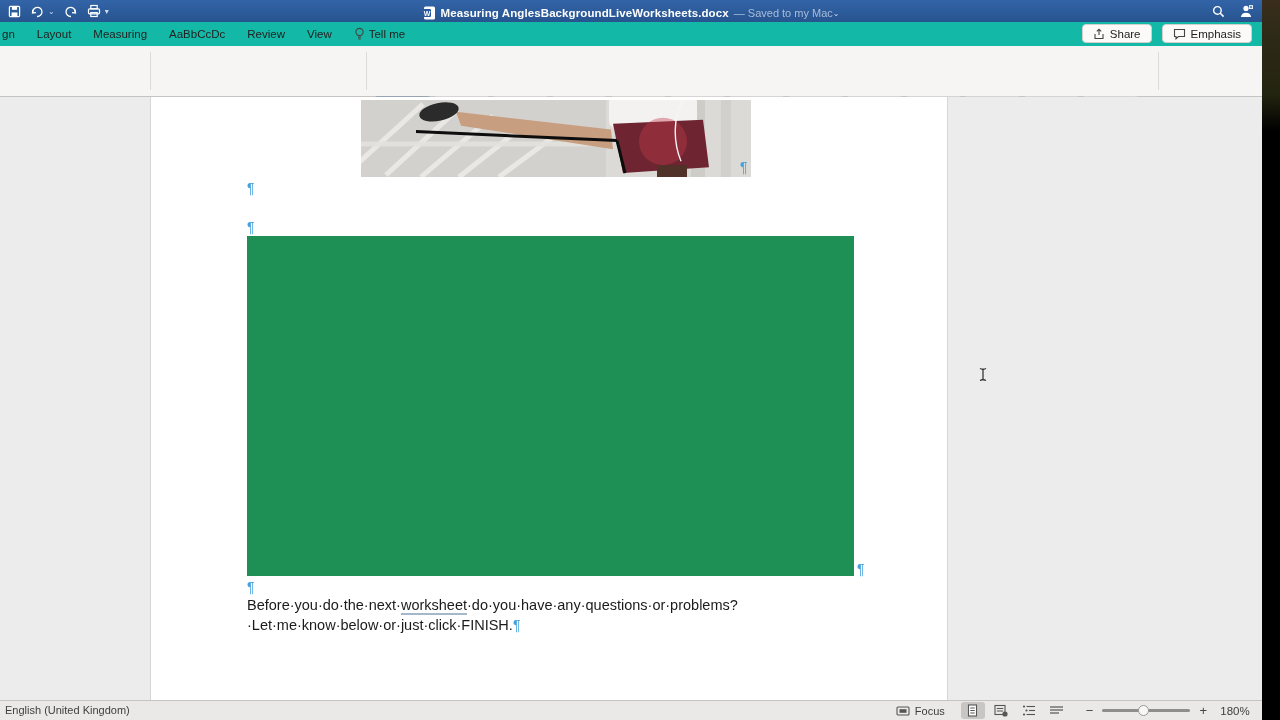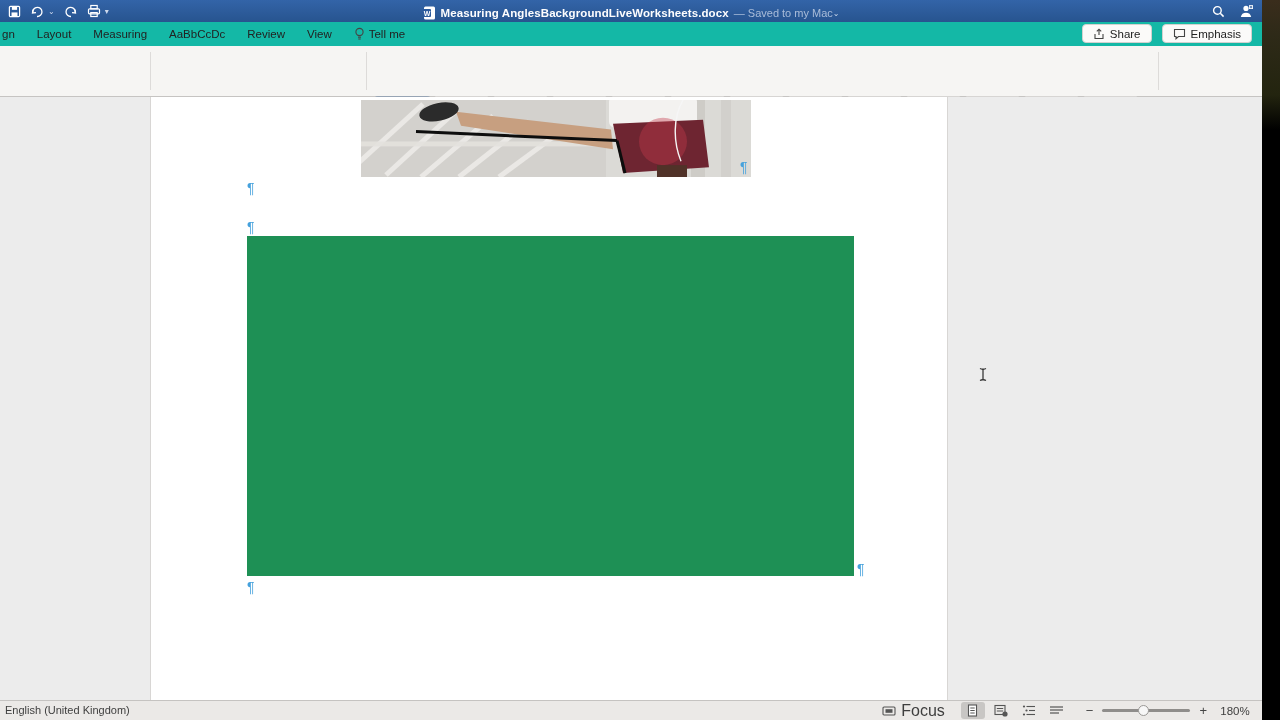--- a/index.html
+++ b/index.html
@@ -79,21 +79,21 @@
   .pp { position:absolute; font-size:14px; color:#45a1dc; }
   .doc-text { position:absolute; font-size:14.5px; color:#1b1b1b; line-height:20px; }
   .video-block { position:absolute; left:96px; top:139px; width:607px; height:340px; }
   .link-ul { border-bottom:2px solid #a3b8ca; }
   .ibeam { position:absolute; left:978px; top:270px; }
 
   
   .statusbar { position:absolute; left:0; top:700px; width:1262px; height:20px; background:#ebe9e7; border-top:1px solid #c5c3c1; }
   .sb-lang { position:absolute; left:5px; top:3px; font-size:11px; color:#3e3e3e; }
   .sb-right { position:absolute; right:0; top:0; height:19px; display:flex; align-items:center; }
-  .sb-focus { display:flex; align-items:center; gap:5px; font-size:16px; color:#3e3e3e; margin-right:14px; }
+  .sb-focus { display:flex; align-items:center; gap:5px; font-size:11px; color:#3e3e3e; margin-right:14px; }
   .viewbtn { width:24px; height:17px; display:flex; align-items:center; justify-content:center; margin:0 2px; border-radius:3px; }
   .viewbtn.active { background:#c8c6c4; }
   .zoomctl { display:flex; align-items:center; margin-left:10px; }
   .zminus,.zplus { font-size:13px; color:#444; padding:0 5px; }
   .ztrack { position:relative; width:88px; height:3px; background:#8f8d8b; border-radius:2px; margin:0 4px; }
   .zthumb { position:absolute; left:36px; top:-4px; width:11px; height:11px; border-radius:50%; background:#f7f7f7; border:1px solid #9a9896; }
   .zlabel { font-size:11.5px; color:#3e3e3e; width:46px; text-align:center; margin-right:4px; }
 </style>
 </head>
 <body>
@@ -472,20 +472,23 @@
       </div>
       <span class="pp" style="left:589px;top:62px;">¶</span>
 
       <span class="pp" style="left:96px;top:83px;">¶</span>
       <span class="pp" style="left:96px;top:122px;">¶</span>
 
       <div class="video-block" style="background:#1e9055;"></div>
       <span class="pp" style="left:706px;top:464px;">¶</span>
 
       <span class="pp" style="left:96px;top:482px;">¶</span>
+      <div class="doc-text" style="left:96px;top:498px;width:588px;">
+        <span>Before·you·do·the·next·</span><span class="link-ul">worksheet</span><span>·do·you·have·any·questions·or·problems?·Let·me·know·below·or·just·click·FINISH.</span><span class="pilcrow">¶</span>
+      </div>
     </div>
 
     <span class="ibeam">
       <svg width="10" height="15" viewBox="0 0 10 15">
             <path d="M2 1.5 q3 1.5 3 0 q0 1.5 3 0 M5 1.5 v12 M2 13.5 q3-1.5 3 0 q0-1.5 3 0" fill="none" stroke="#3a3a3a" stroke-width="1.3"></path>
           </svg>
     </span>
   </div>
 
   <div class="statusbar">

